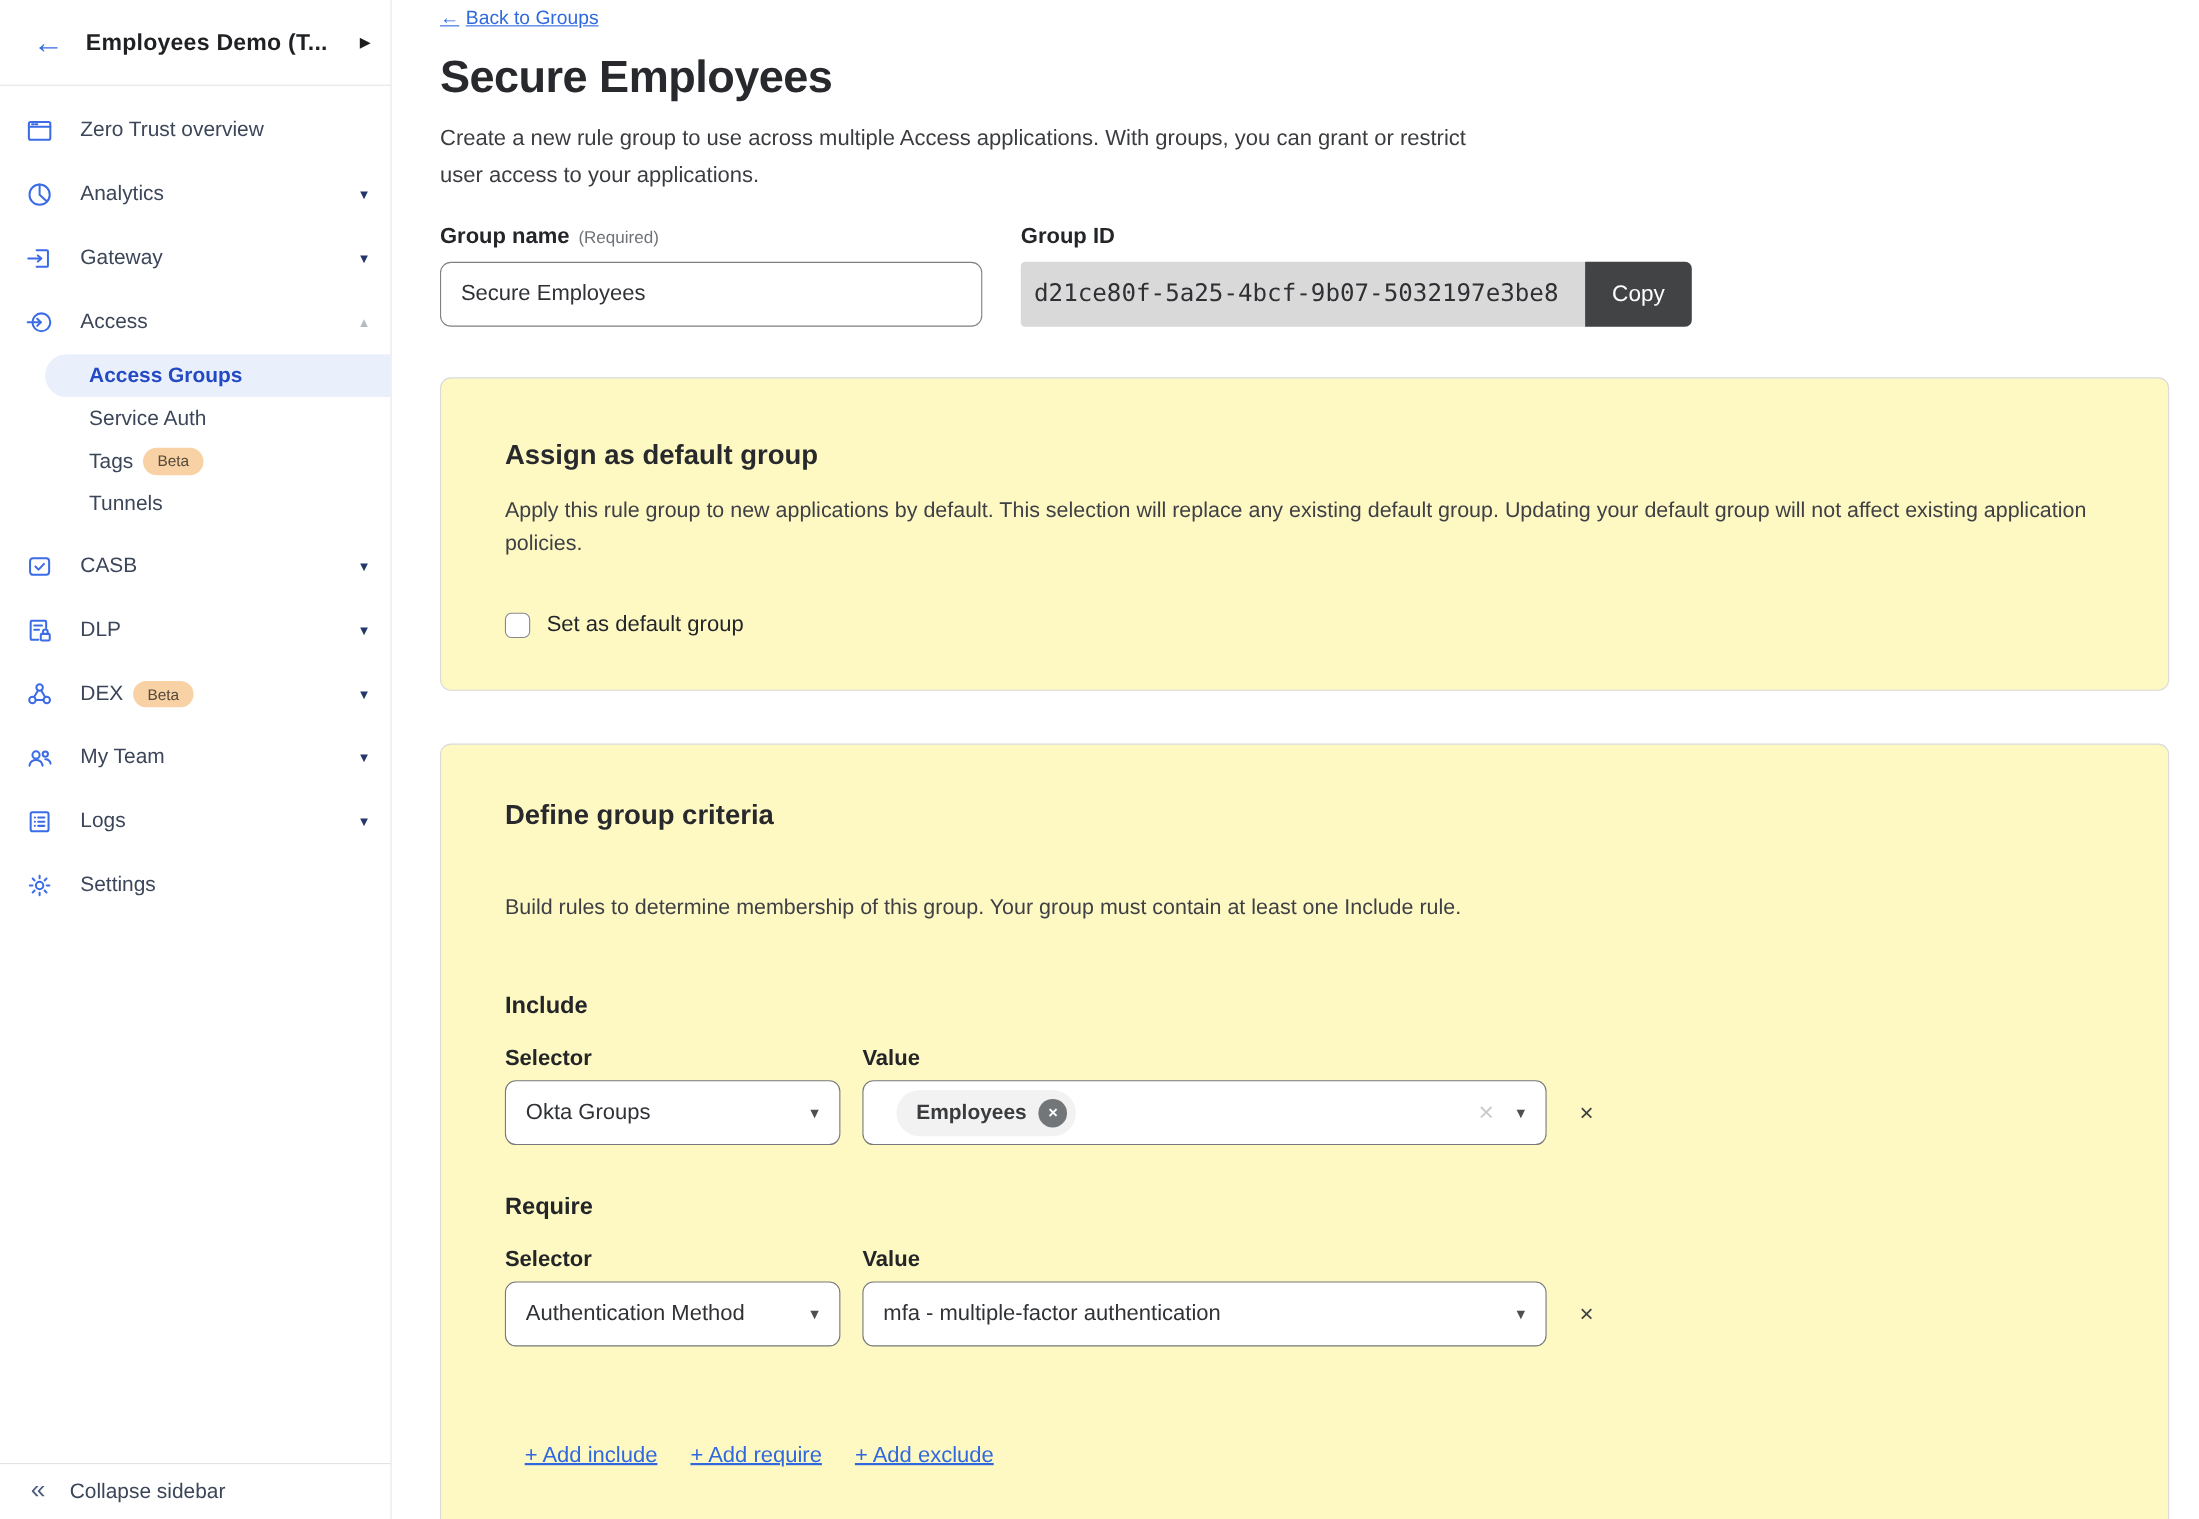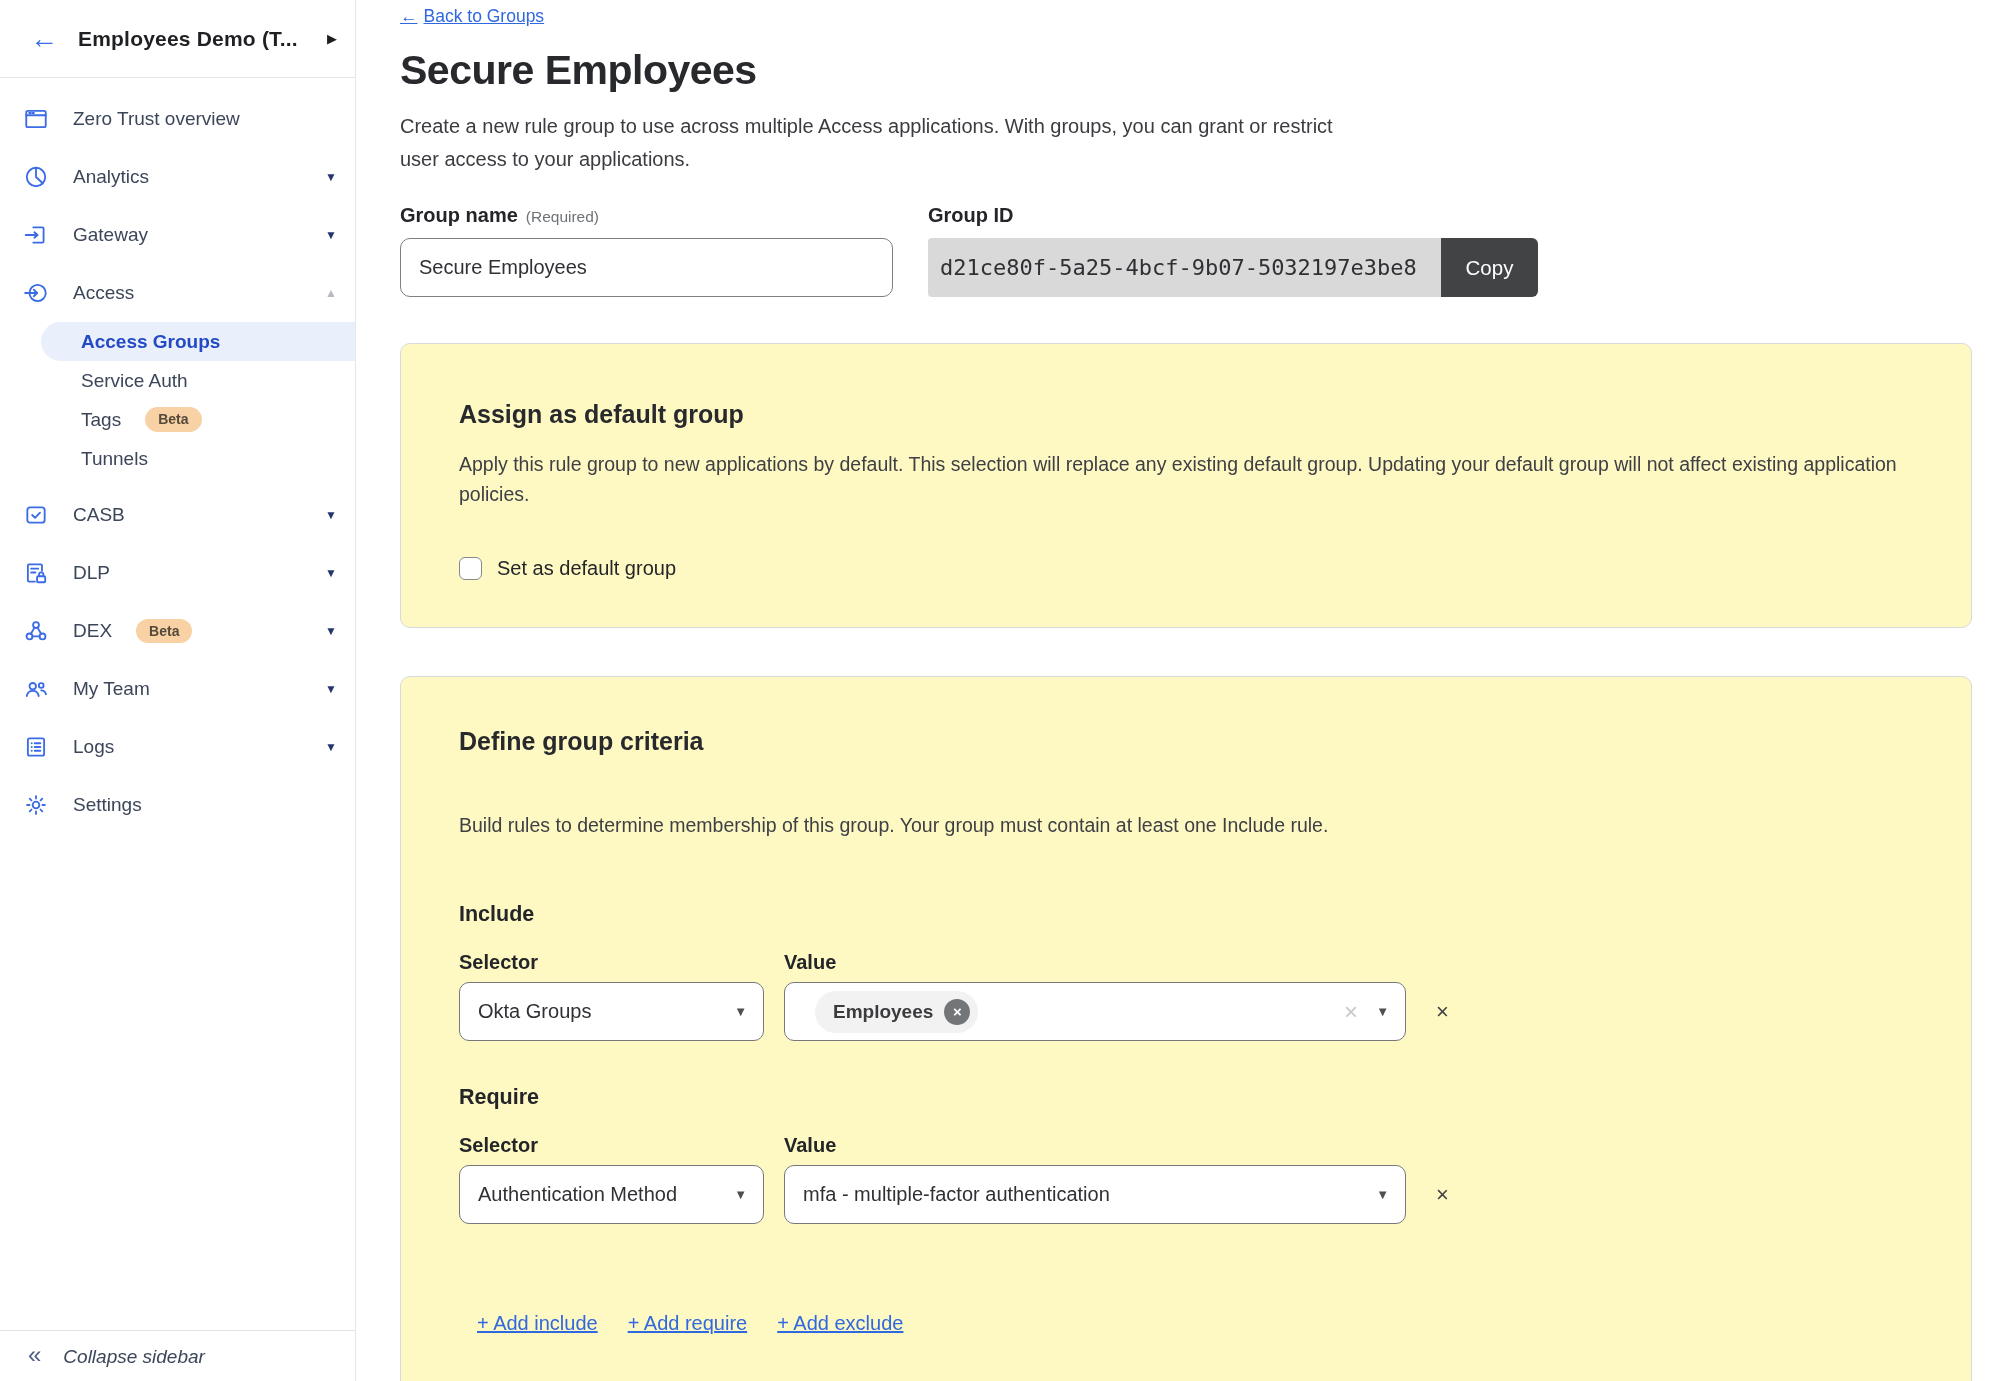--- a/index.html
+++ b/index.html
@@ -91,46 +91,46 @@
   .sb-item.group-gap { margin-top: 8px; }
   .caret {
     position: absolute;
     right: 18px;
     font-size: 12px;
     line-height: 1;
   }
   .caret-down { color: #25366b; }
   .caret-up { color: #b6bac2; }
   .beta-badge {
-    margin-left: 24px;
+    margin-left: 9px;
     background: var(--beta-badge-bg);
     color: var(--beta-badge-text);
     font-size: 14px;
-    font-weight: 700;
+    font-weight: 400;
     padding: 4px 13px;
     border-radius: 999px;
     line-height: 1.2;
   }
   .sb-footer {
     position: absolute;
     left: 0; right: 0; bottom: 0;
     height: 51px;
     border-top: 1px solid #e2e3e5;
     display: flex;
     align-items: flex-start;
     padding: 13px 0 0 28px;
     cursor: pointer;
   }
   .collapse-icon {
     color: #4e5d80;
     font-size: 24px;
     line-height: 22px;
     margin-right: 22px;
   }
-  .collapse-label { font-size: 19px; color: #3c4659; padding-top: 2px; font-style: italic; }
+  .collapse-label { font-size: 19px; color: #3c4659; padding-top: 2px; }
 
   
   .main {
     flex: 1;
     padding: 6px 0 0 44px;
     overflow: hidden;
   }
   .back-link {
     display: inline-flex;
     align-items: center;

